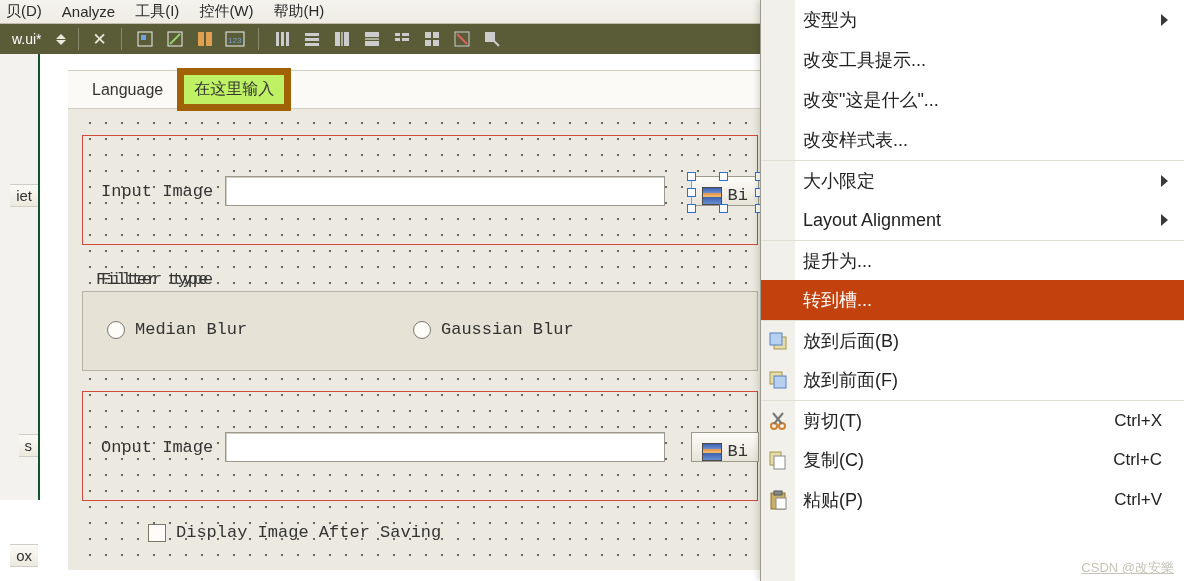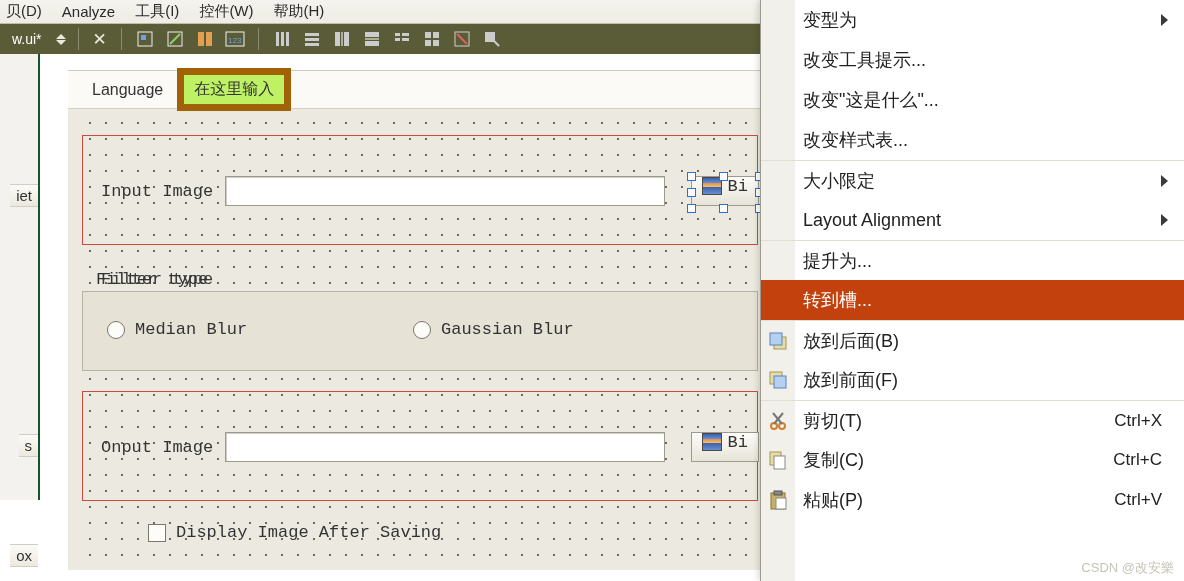--- a/index.html
+++ b/index.html
@@ -95,21 +95,21 @@
     font-family:"Courier New", monospace; font-size:17px;
   }
   .row { position:absolute; display:flex; align-items:center;justify-content:center; }
   .flabel { font-family:"Courier New", monospace; font-size:17px; color:#333; }
   .lineedit {
     height: 30px; background:#fff; border:1px solid #9d9a8d;
     box-shadow: inset 1px 1px 0 #d0cec4;
   }
   .pushbtn {
     height: 30px; background: linear-gradient(#fdfcf8,#e7e4d8);
-    border:1px solid #9d9a8d; display:flex;align-items:flex-start; gap:6px;
+    border:1px solid #9d9a8d; display:flex;align-items:flex-end; gap:6px;
     font-family:"Courier New", monospace; font-size:17px; color:#333;
     padding: 0 10px;
   }
   .pic {
     width: 26px; height: 18px;
     background: linear-gradient(#3b5faa 0%, #6a8ed4 30%, #e28a4a 30%, #f2c16a 55%, #3b5faa 55%, #6a8ed4 100%);
     border:1px solid #4a4a4a;
   }
   
   .handle { position:absolute; width:9px; height:9px; background:#fff; border:1px solid #2b6fd6; }
@@ -145,21 +145,21 @@
     border-left:7px solid #3a3a3a;
   }
   .mitem .short { position:absolute; right:22px; font-size:17px; }
   .mitem.hl { background:#c2410c; color:#fff; }
   .micon {
     position:absolute; left:6px; width:22px; height:22px;
     display:flex;align-items:center;justify-content:center;
   }
   .watermark {
     position:absolute; right:10px; bottom:4px;
-    font-size:13px; color:#c6c3b7; font-family:sans-serif;
+    font-size:13px; color:#c6c3b7; font-family:sans-serif;text-decoration:underline;
   }
 </style>
 </head>
 <body>
 
 <div class="menubar">
   <span>贝(D)</span>
   <span>Analyze</span>
   <span>工具(I)</span>
   <span>控件(W)</span>

